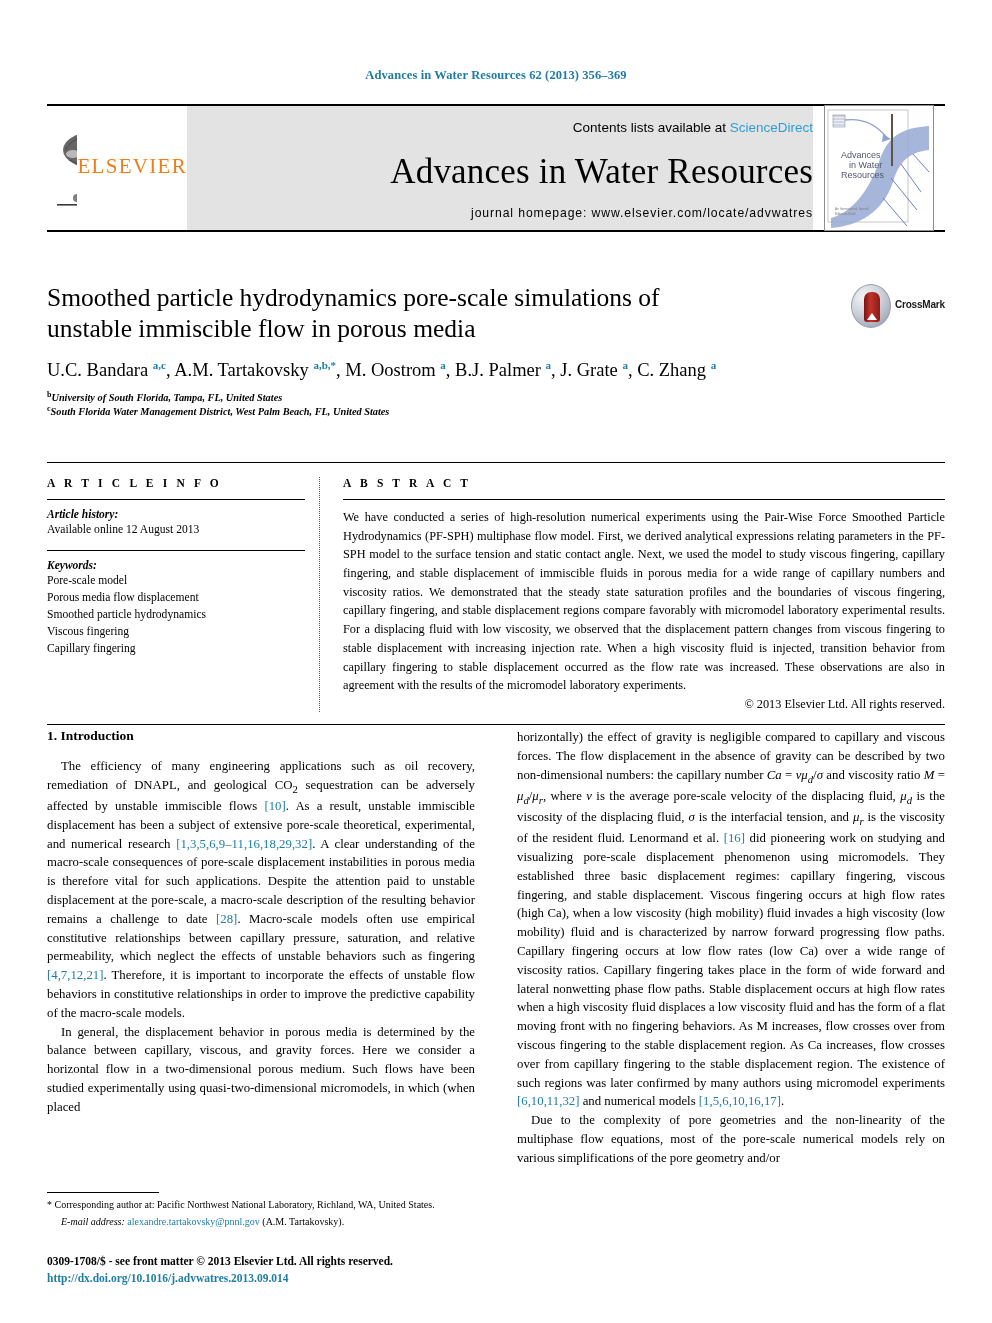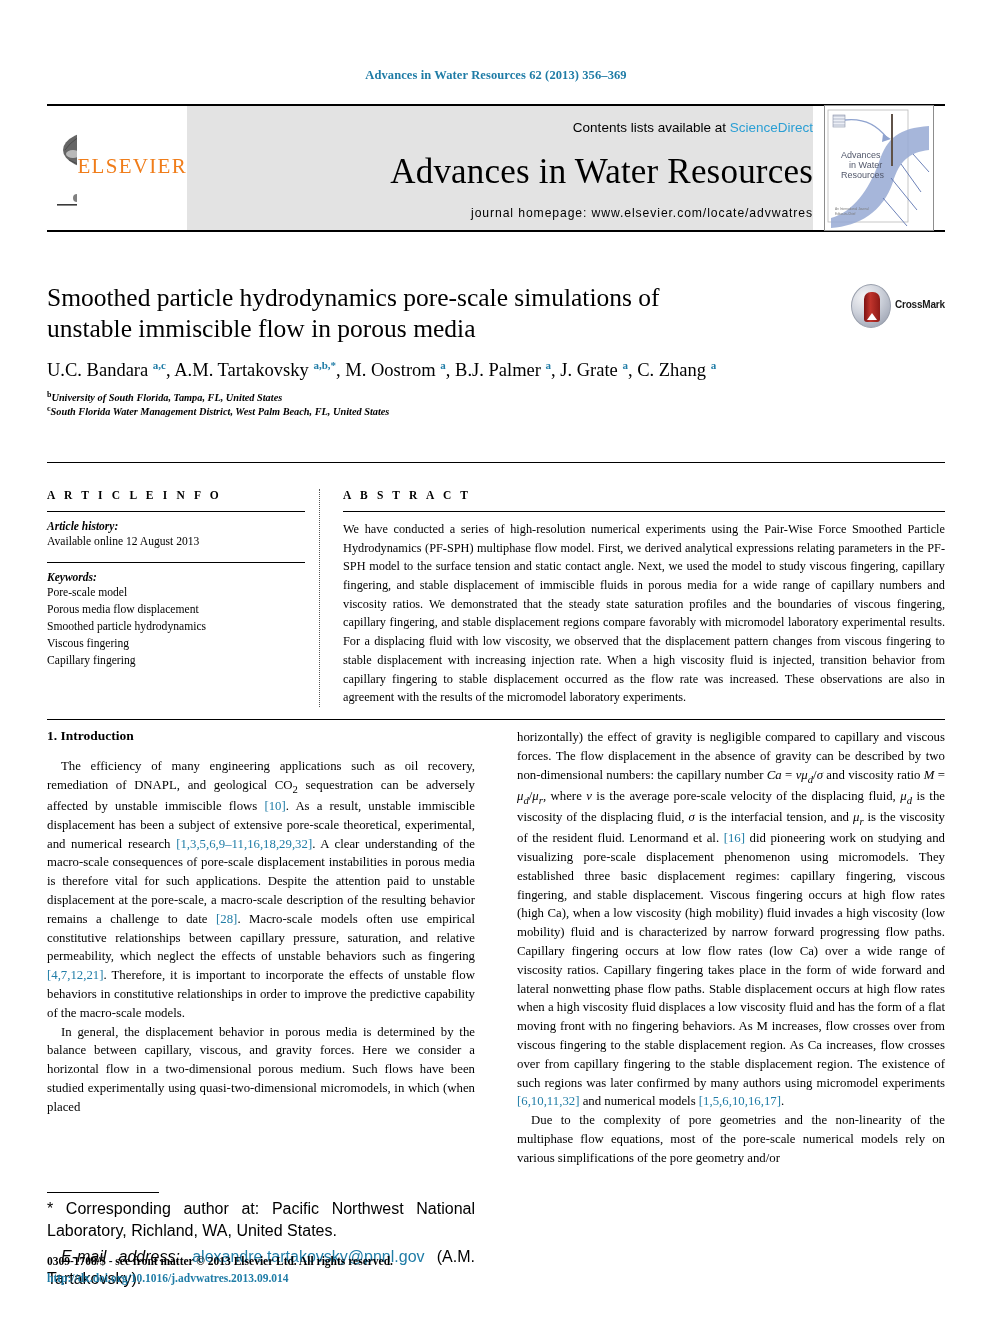--- a/index.html
+++ b/index.html
@@ -219,21 +219,21 @@
     line-height: 0;
   }
 
   
   .info-abstract {
     position: absolute;
     left: 47px;
     top: 462px;
     width: 898px;
     border-top: 1.6px solid #000;
-    padding-top: 12px;
+    padding-top: 0;
     box-sizing: border-box;
   }
   .ia-row {
     display: flex;
     align-items: stretch;
     padding-top: 14px;
   }
   .col-info {
     width: 272px;
     flex: 0 0 272px;
@@ -347,22 +347,22 @@
     left: 47px;
     top: 1192px;
     width: 428px;
   }
   .footnote-rule {
     border-top: 1px solid #000;
     width: 112px;
     margin-bottom: 5px;
   }
   .fn-line {
-    font-family: Liberation Sans, sans-serif;
-    font-size: 16px;
+    font-family: Liberation Serif, serif;
+    font-size: 10px;
     line-height: 1.4;
     text-align: justify;
   }
   .fn-email {
     margin-top: 3px;
     text-indent: 14px;
   }
   .link { color: #1f7ca6; }
 
   .colophon {
@@ -506,20 +506,21 @@
           <li>Capillary fingering</li>
         </ul>
       </div>
 
       <div class="vdivide"></div>
 
       <div class="col-abstract">
         <div class="sec-head">A B S T R A C T</div>
         <div class="rule"></div>
         <div class="abstract-body">We have conducted a series of high-resolution numerical experiments using the Pair-Wise Force Smoothed Particle Hydrodynamics (PF-SPH) multiphase flow model. First, we derived analytical expressions relating parameters in the PF-SPH model to the surface tension and static contact angle. Next, we used the model to study viscous fingering, capillary fingering, and stable displacement of immiscible fluids in porous media for a wide range of capillary numbers and viscosity ratios. We demonstrated that the steady state saturation profiles and the boundaries of viscous fingering, capillary fingering, and stable displacement regions compare favorably with micromodel laboratory experimental results. For a displacing fluid with low viscosity, we observed that the displacement pattern changes from viscous fingering to stable displacement with increasing injection rate. When a high viscosity fluid is injected, transition behavior from capillary fingering to stable displacement occurred as the flow rate was increased. These observations are also in agreement with the results of the micromodel laboratory experiments.</div>
+        <div class="copyright">© 2013 Elsevier Ltd. All rights reserved.</div>
       </div>
 
     </div>
     <div class="ia-bottom-rule"></div>
   </div>
 
   <div class="body-cols">
     <div class="col col-left">
       <h2 class="section-title">1. Introduction</h2>
       <p class="body-p first">The efficiency of many engineering applications such as oil recovery, remediation of DNAPL, and geological CO<sub>2</sub> sequestration can be adversely affected by unstable immiscible flows <span class="ref">[10]</span>. As a result, unstable immiscible displacement has been a subject of extensive pore-scale theoretical, experimental, and numerical research <span class="ref">[1,3,5,6,9–11,16,18,29,32]</span>. A clear understanding of the macro-scale consequences of pore-scale displacement instabilities in porous media is therefore vital for such applications. Despite the attention paid to unstable displacement at the pore-scale, a macro-scale description of the resulting behavior remains a challenge to date <span class="ref">[28]</span>. Macro-scale models often use empirical constitutive relationships between capillary pressure, saturation, and relative permeability, which neglect the effects of unstable behaviors such as fingering <span class="ref">[4,7,12,21]</span>. Therefore, it is important to incorporate the effects of unstable flow behaviors in constitutive relationships in order to improve the predictive capability of the macro-scale models.</p>

